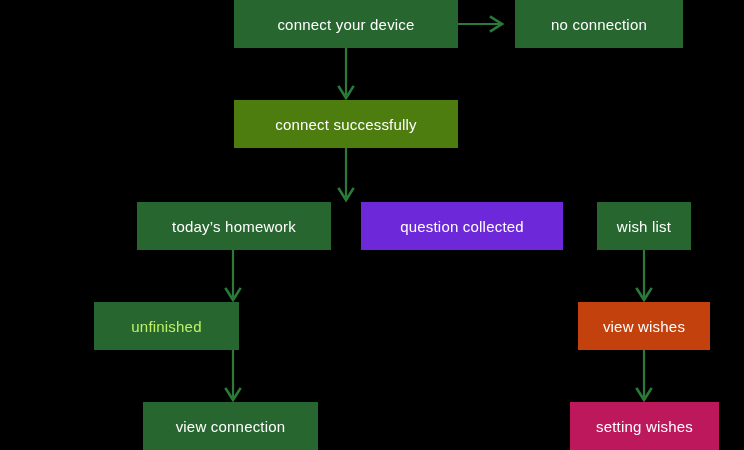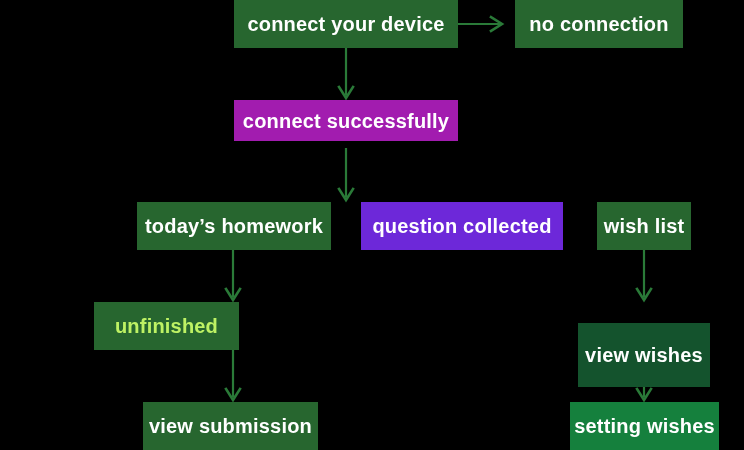--- a/index.html
+++ b/index.html
@@ -19,22 +19,22 @@
     height: 450px;
     background: #000000;
   }
   .node {
     position: absolute;
     background: #27662f;
     color: #ffffff;
     display: flex;
     align-items: center;
     justify-content: center;
-    font-size: 20px;
-    font-weight: 700;
+    font-size: 15px;
+    font-weight: 400;
     letter-spacing: 0.2px;
     line-height: 1;
     box-sizing: border-box;
     white-space: nowrap;
     user-select: none;
   }
   .connector {
     position: absolute;
     pointer-events: none;
   }
@@ -88,37 +88,37 @@
         <line x1="10" y1="0" x2="10" y2="47" stroke="#2a7a38" stroke-width="2.2"></line>
         <polyline points="3,39 10,50 17,39" fill="none" stroke="#2a7a38" stroke-width="2.6" stroke-linecap="square"></polyline>
       </svg>
     </div>
     <div class="node" style="left: 234px; top: 0px; width: 224px; height: 48px; background: rgb(39, 102, 47); color: rgb(255, 255, 255);">
       <span>connect your device</span>
     </div>
     <div class="node" style="left: 515px; top: 0px; width: 168px; height: 48px; background: rgb(39, 102, 47); color: rgb(255, 255, 255);">
       <span>no connection</span>
     </div>
-    <div class="node" style="left: 234px; top: 100px; width: 224px; height: 41px; background: #a21caf; color: rgb(255, 255, 255);">
+    <div class="node" style="left: 234px; top: 100px; width: 224px; height: 48px; background: #4d7c0f; color: rgb(255, 255, 255);">
       <span>connect successfully</span>
     </div>
     <div class="node" style="left: 137px; top: 202px; width: 194px; height: 48px; background: rgb(39, 102, 47); color: rgb(255, 255, 255); text-align: center;">
       <span>today’s homework</span>
     </div>
     <div class="node" style="left: 361px; top: 202px; width: 202px; height: 48px; background: #6d28d9; color: rgb(255, 255, 255);">
       <span>question collected</span>
     </div>
     <div class="node" style="left: 597px; top: 202px; width: 94px; height: 48px; background: rgb(39, 102, 47); color: rgb(255, 255, 255);">
       <span>wish list</span>
     </div>
     <div class="node" style="left: 94px; top: 302px; width: 145px; height: 48px; background: rgb(39, 102, 47); color: #bef264;">
       <span>unfinished</span>
     </div>
-    <div class="node" style="left: 578px; top: 302px; width: 132px; height: 64px; background: #14532d; color: rgb(255, 255, 255); margin-top: 21px;">
+    <div class="node" style="left: 578px; top: 302px; width: 132px; height: 48px; background: #c2410c; color: rgb(255, 255, 255);">
       <span>view wishes</span>
     </div>
     <div class="node" style="left: 143px; top: 402px; width: 175px; height: 48px; background: rgb(39, 102, 47); color: rgb(255, 255, 255);">
-      <span>view submission</span>
+      <span>view connection</span>
     </div>
-    <div class="node" style="left: 570px; top: 402px; width: 149px; height: 48px; background: #15803d; color: rgb(255, 255, 255);">
+    <div class="node" style="left: 570px; top: 402px; width: 149px; height: 48px; background: #be185d; color: rgb(255, 255, 255);">
       <span>setting wishes</span>
     </div>
   </div>
 
 </body></html>

